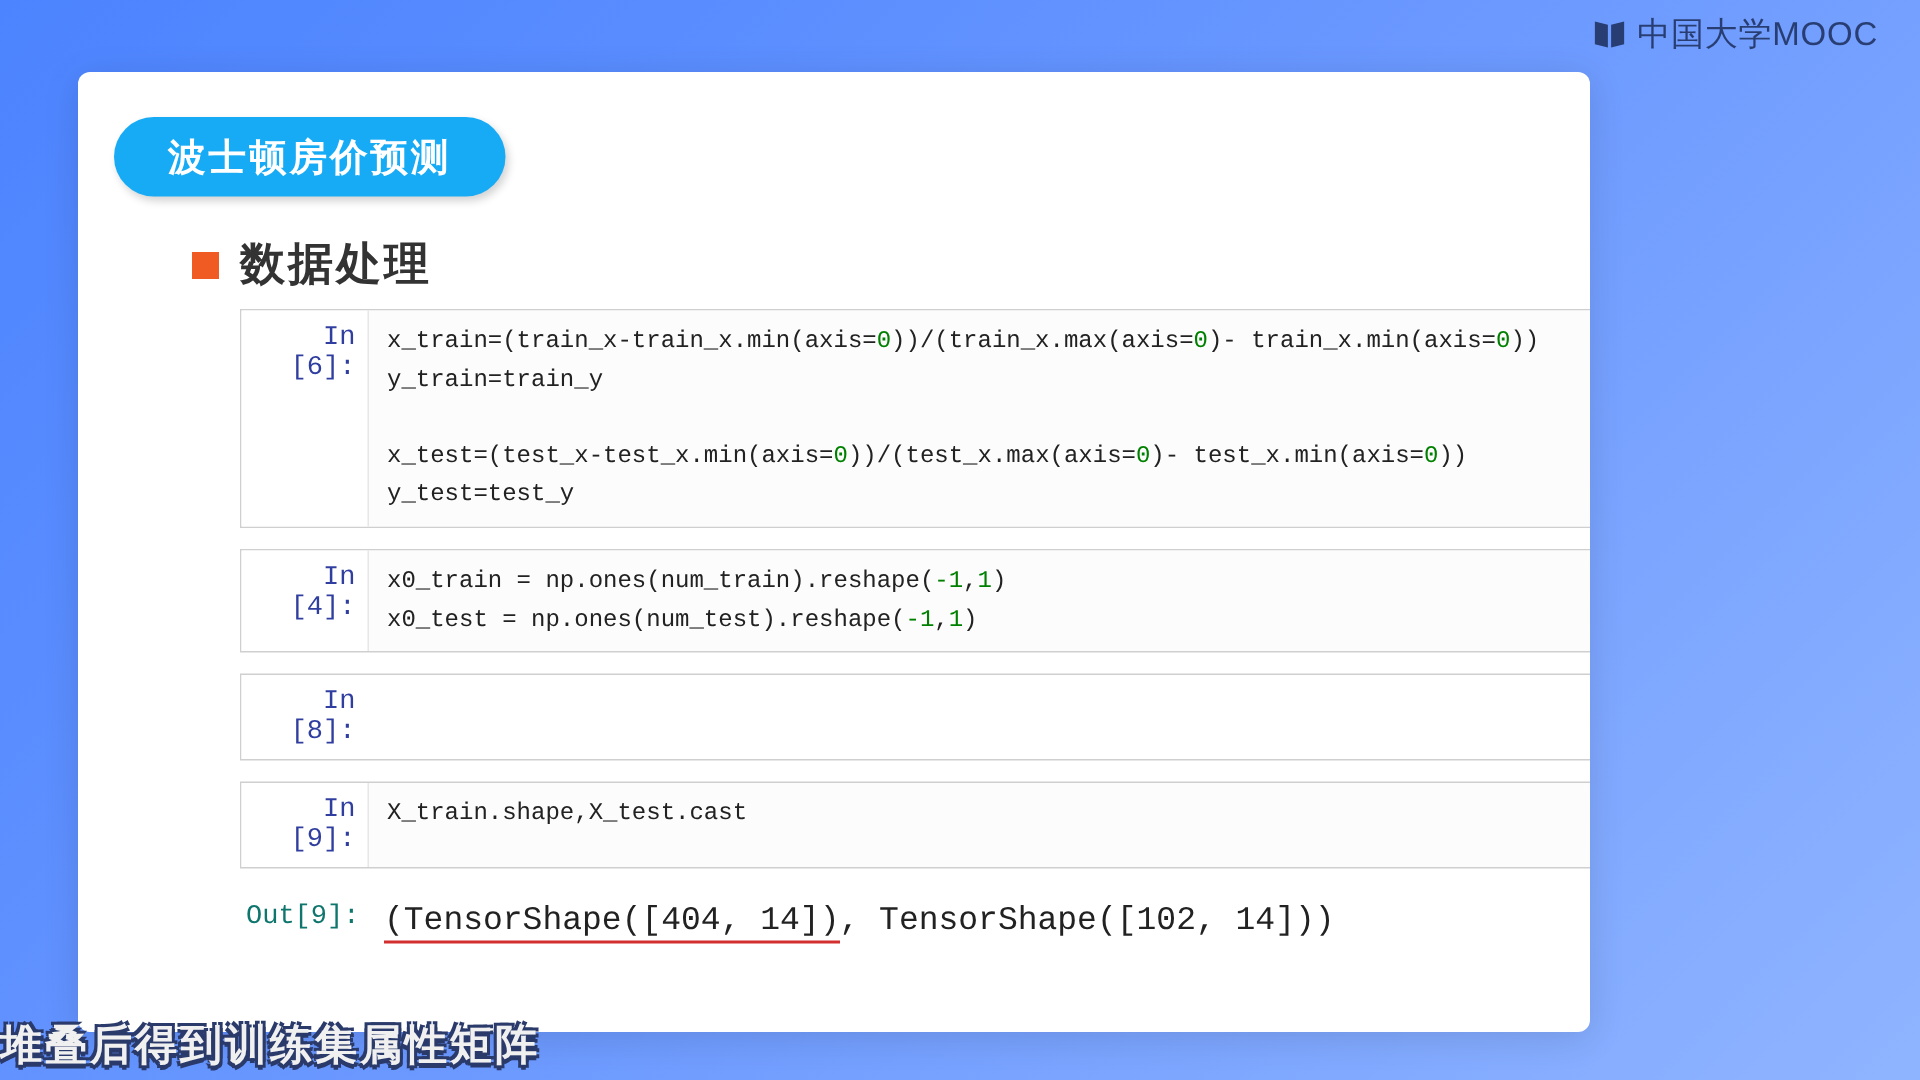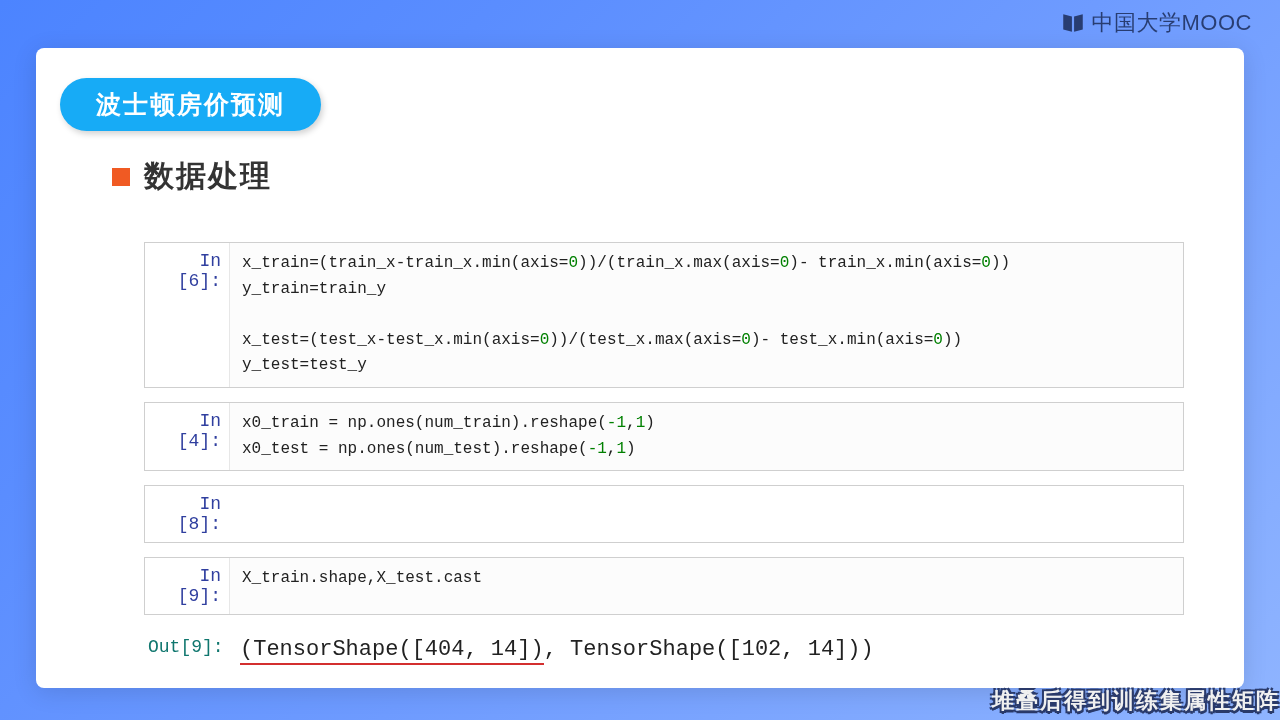--- a/index.html
+++ b/index.html
@@ -15,22 +15,22 @@
     display: flex; align-items: center;
     color: #1c2d5a;
     font-size: 22px;
     font-weight: 400;
     letter-spacing: 0.5px;
     opacity: 0.85;
   }
   .watermark svg { width: 26px; height: 26px; margin-right: 6px; fill: #1c2d5a; }
   .card {
     position: absolute;
-    left: 36px; top: 48px;
-    width: 1208px; height: 640px;
+    left: 52px; top: 48px;
+    width: 1008px; height: 640px;
     background: #ffffff;
     border-radius: 8px;
     box-shadow: 0 4px 24px rgba(0,0,0,0.12);
     overflow: hidden;
   }
   .title-pill {
     position: absolute;
     left: 24px; top: 30px;
     background: #17abf6;
     color: #fff;
@@ -54,21 +54,20 @@
   .section .label {
     font-size: 30px;
     font-weight: 700;
     color: #333;
     letter-spacing: 2px;
   }
   .nb {
     position: absolute;
     left: 108px; top: 158px;
     width: 1040px;
-    margin-top: 36px;
   }
   .cell {
     border: 1px solid #cfcfcf;
     margin-bottom: 14px;
     display: flex;
     border-collapse: collapse;
   }
   .prompt {
     width: 84px;
     flex: 0 0 84px;
@@ -113,22 +112,22 @@
   }
   .tok-int { color: #008000; }
   .underline-red {
     display: inline-block;
     border-bottom: 2px solid #d32f2f;
     padding-bottom: 1px;
   }
   .caption {
     position: absolute;
     left: 0; right: 0; bottom: 4px;
-    text-align: right;
-    font-size: 22px;
+    text-align: left;
+    font-size: 28px;
     font-weight: 600;
     letter-spacing: 2px;
     color: #f0f0f0;
     text-shadow:
       -2px -2px 0 #2a3a6a,
        2px -2px 0 #2a3a6a,
       -2px  2px 0 #2a3a6a,
        2px  2px 0 #2a3a6a,
        0    3px 0 #2a3a6a;
     pointer-events: none;

